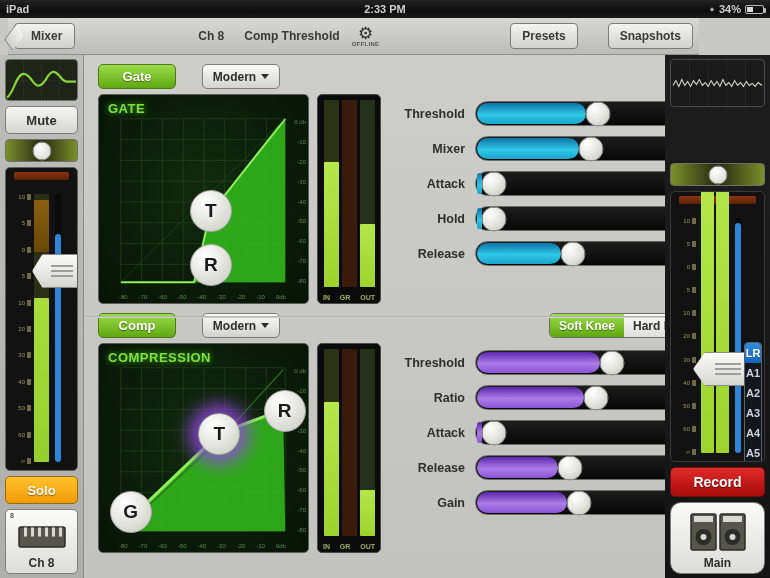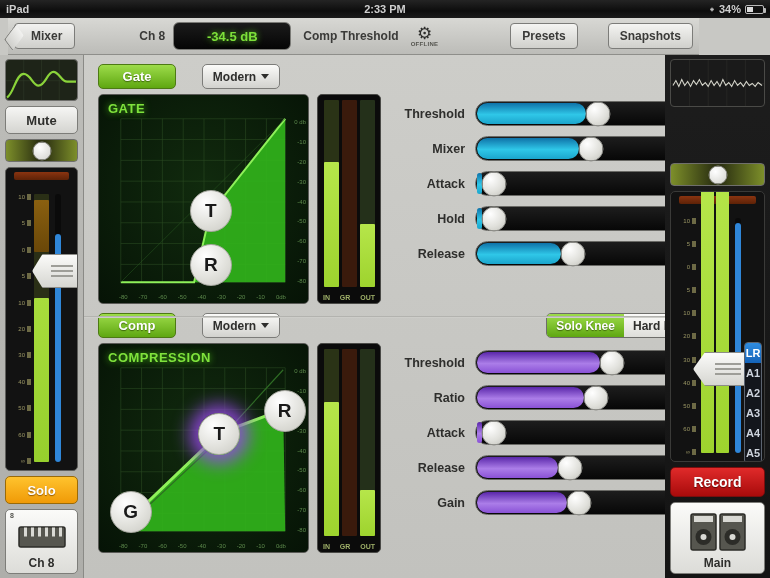--- a/index.html
+++ b/index.html
@@ -245,21 +245,21 @@
     background:#13161c;
   }
   .busitem{ height:20px; display:flex; align-items:center; justify-content:center;
     font-size:11px; font-weight:bold; color:#ced4dd; }
   .busitem.on{ background:linear-gradient(#2f8ce0,#1463b8); color:#ffffff; }
   .recbtn{ height:30px; border-radius:5px; border:1px solid #7a0d0d;
     background:linear-gradient(#e02a2a,#a80b0b);
     font-size:14px; font-weight:bold; color:#ffffff;
     text-shadow:0 1px 1px rgba(70,0,0,.8);
     display:flex; align-items:center; justify-content:center; }
-  .mainbtn{ height:72px; border-radius:5px; border:1px solid #7d7d79;
+  .mainbtn{ height:72px; border-radius:11px; border:1px solid #7d7d79;
     background:linear-gradient(#fbfbf9,#dcdcd8);
     display:flex; flex-direction:column; align-items:center;
     justify-content:flex-end; padding-bottom:3px; }
   .mainname{ font-size:12px; font-weight:bold; color:#2e2e2c; }
 </style>
 </head>
 <body>
 
 <div id="app">
 
@@ -274,23 +274,20 @@
         </span>
     </span>
   </div>
 
   <div class="toolbar">
     <div class="backbtn">
       <span>Mixer</span>
     </div>
     <div class="tb-spacer"></div>
     <span class="chlabel">Ch 8</span>
-    <div class="readout">
-      <span>-34.5 dB</span>
-    </div>
     <span class="paramname">Comp Threshold</span>
     <div class="gearwrap">
       <span class="gear">⚙</span>
       <span class="offline">OFFLINE</span>
     </div>
     <div class="tb-spacer"></div>
     <div class="tbbtn">
       <span>Presets</span>
     </div>
     <div class="tbbtn last">
@@ -488,21 +485,21 @@
     <div class="sechead">
       <div class="onbtn">
         <span>Comp</span>
       </div>
       <div class="modelbtn">
         <span>Modern</span>
         <span class="caret"></span>
       </div>
       <div class="kneegroup">
         <div class="kneeseg on">
-          <span>Solo Knee</span>
+          <span>Soft Knee</span>
         </div>
         <div class="kneeseg">
           <span>Hard Knee</span>
         </div>
       </div>
     </div>
 
     <div class="secbody">
       <div class="graph">
         <span class="graphtitle">COMPRESSION</span>

